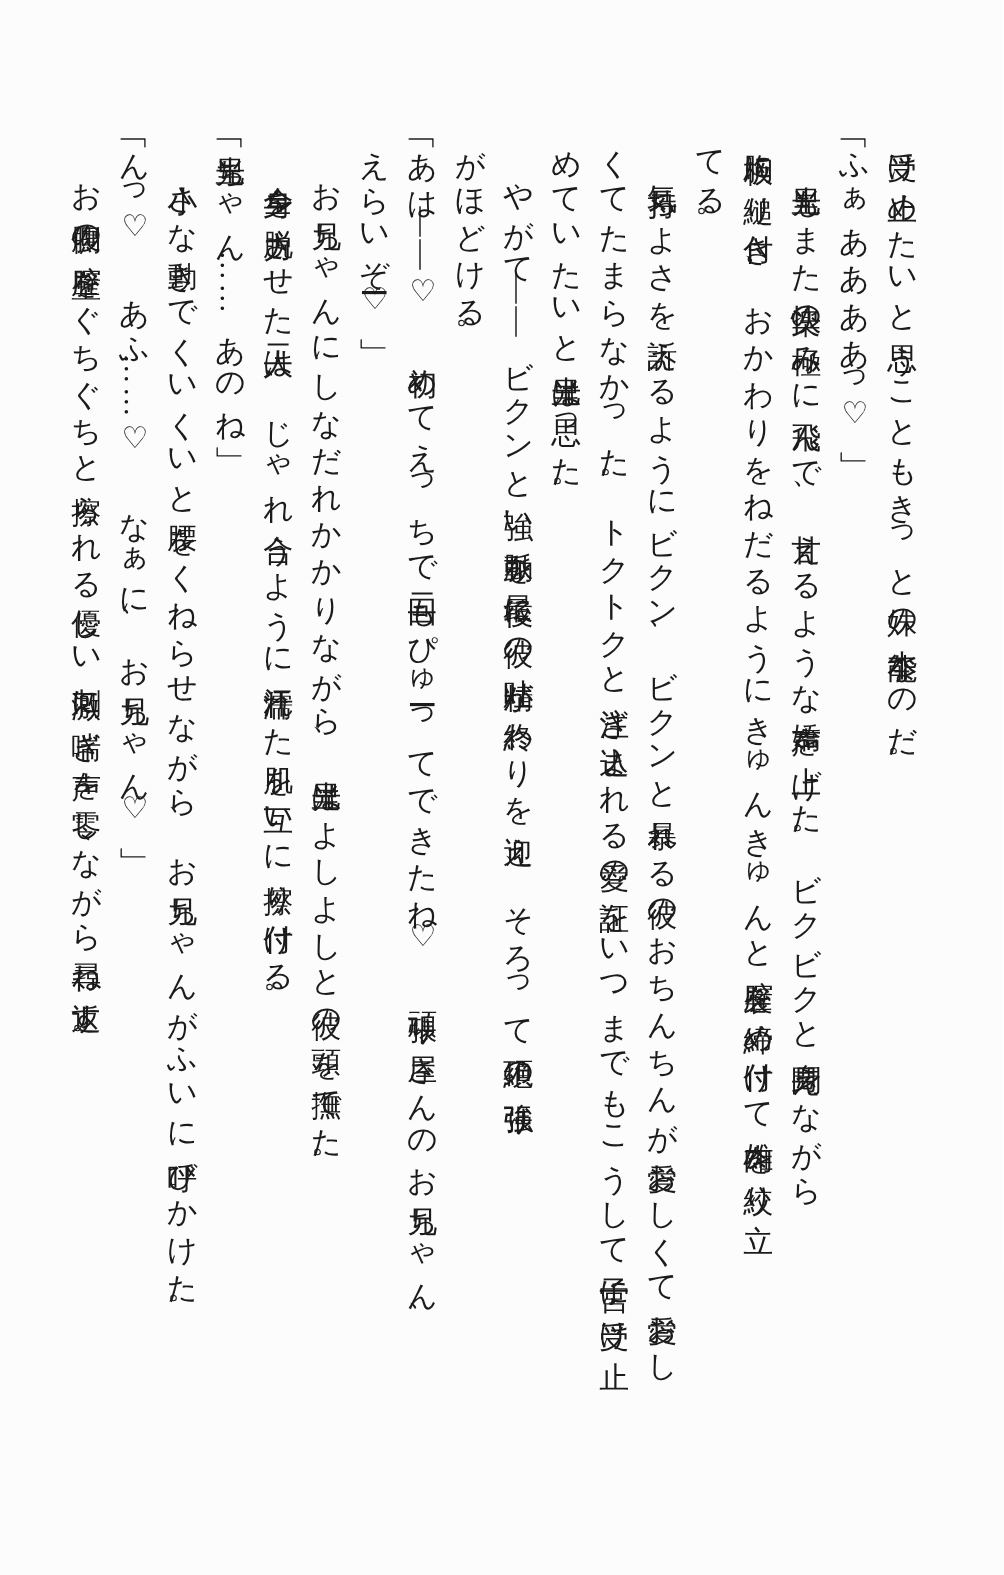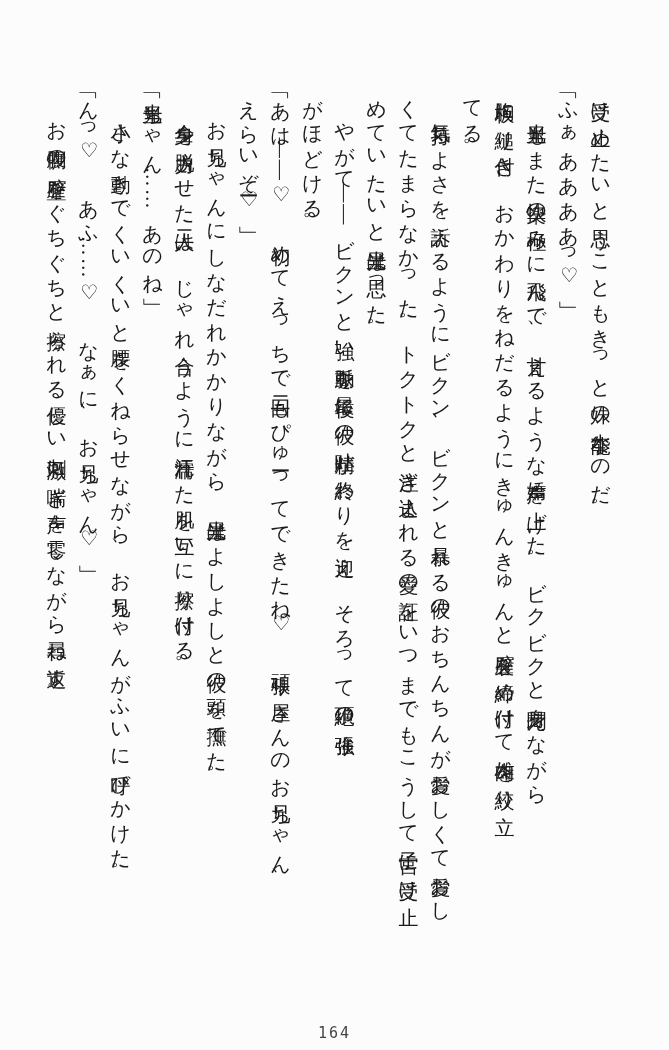--- a/index.html
+++ b/index.html
@@ -67,15 +67,14 @@
     <div class="text-column">「あは――♡　初めてえっちで二回もぴゅーってできたね♡　頑張り屋さんのお兄ちゃん、</div>
     <div class="text-column">えらいぞー♡」</div>
     <div class="text-column">　お兄ちゃんにしなだれかかりながら、光里はよしよしと彼の頭を撫でた。</div>
     <div class="text-column">　全身を脱力させた二人は、じゃれ合うように汗濡れた肌を互いに擦り付ける。</div>
     <div class="text-column">「光里ちゃん……あのね」</div>
     <div class="text-column">　小さな動きでくいくいと腰をくねらせながら、お兄ちゃんがふいに呼びかけた。</div>
     <div class="text-column">「んっ♡　あふ……♡　なぁに、お兄ちゃん♡」</div>
     <div class="text-column">　お腹側の膣壁をぐちぐちと擦られる優しい刺激に喘ぎ声を零しながら尋ね返す。</div>
   </div>
 
-  <div class="page-number">164</div>
 
 </div>
 
 </body></html>

